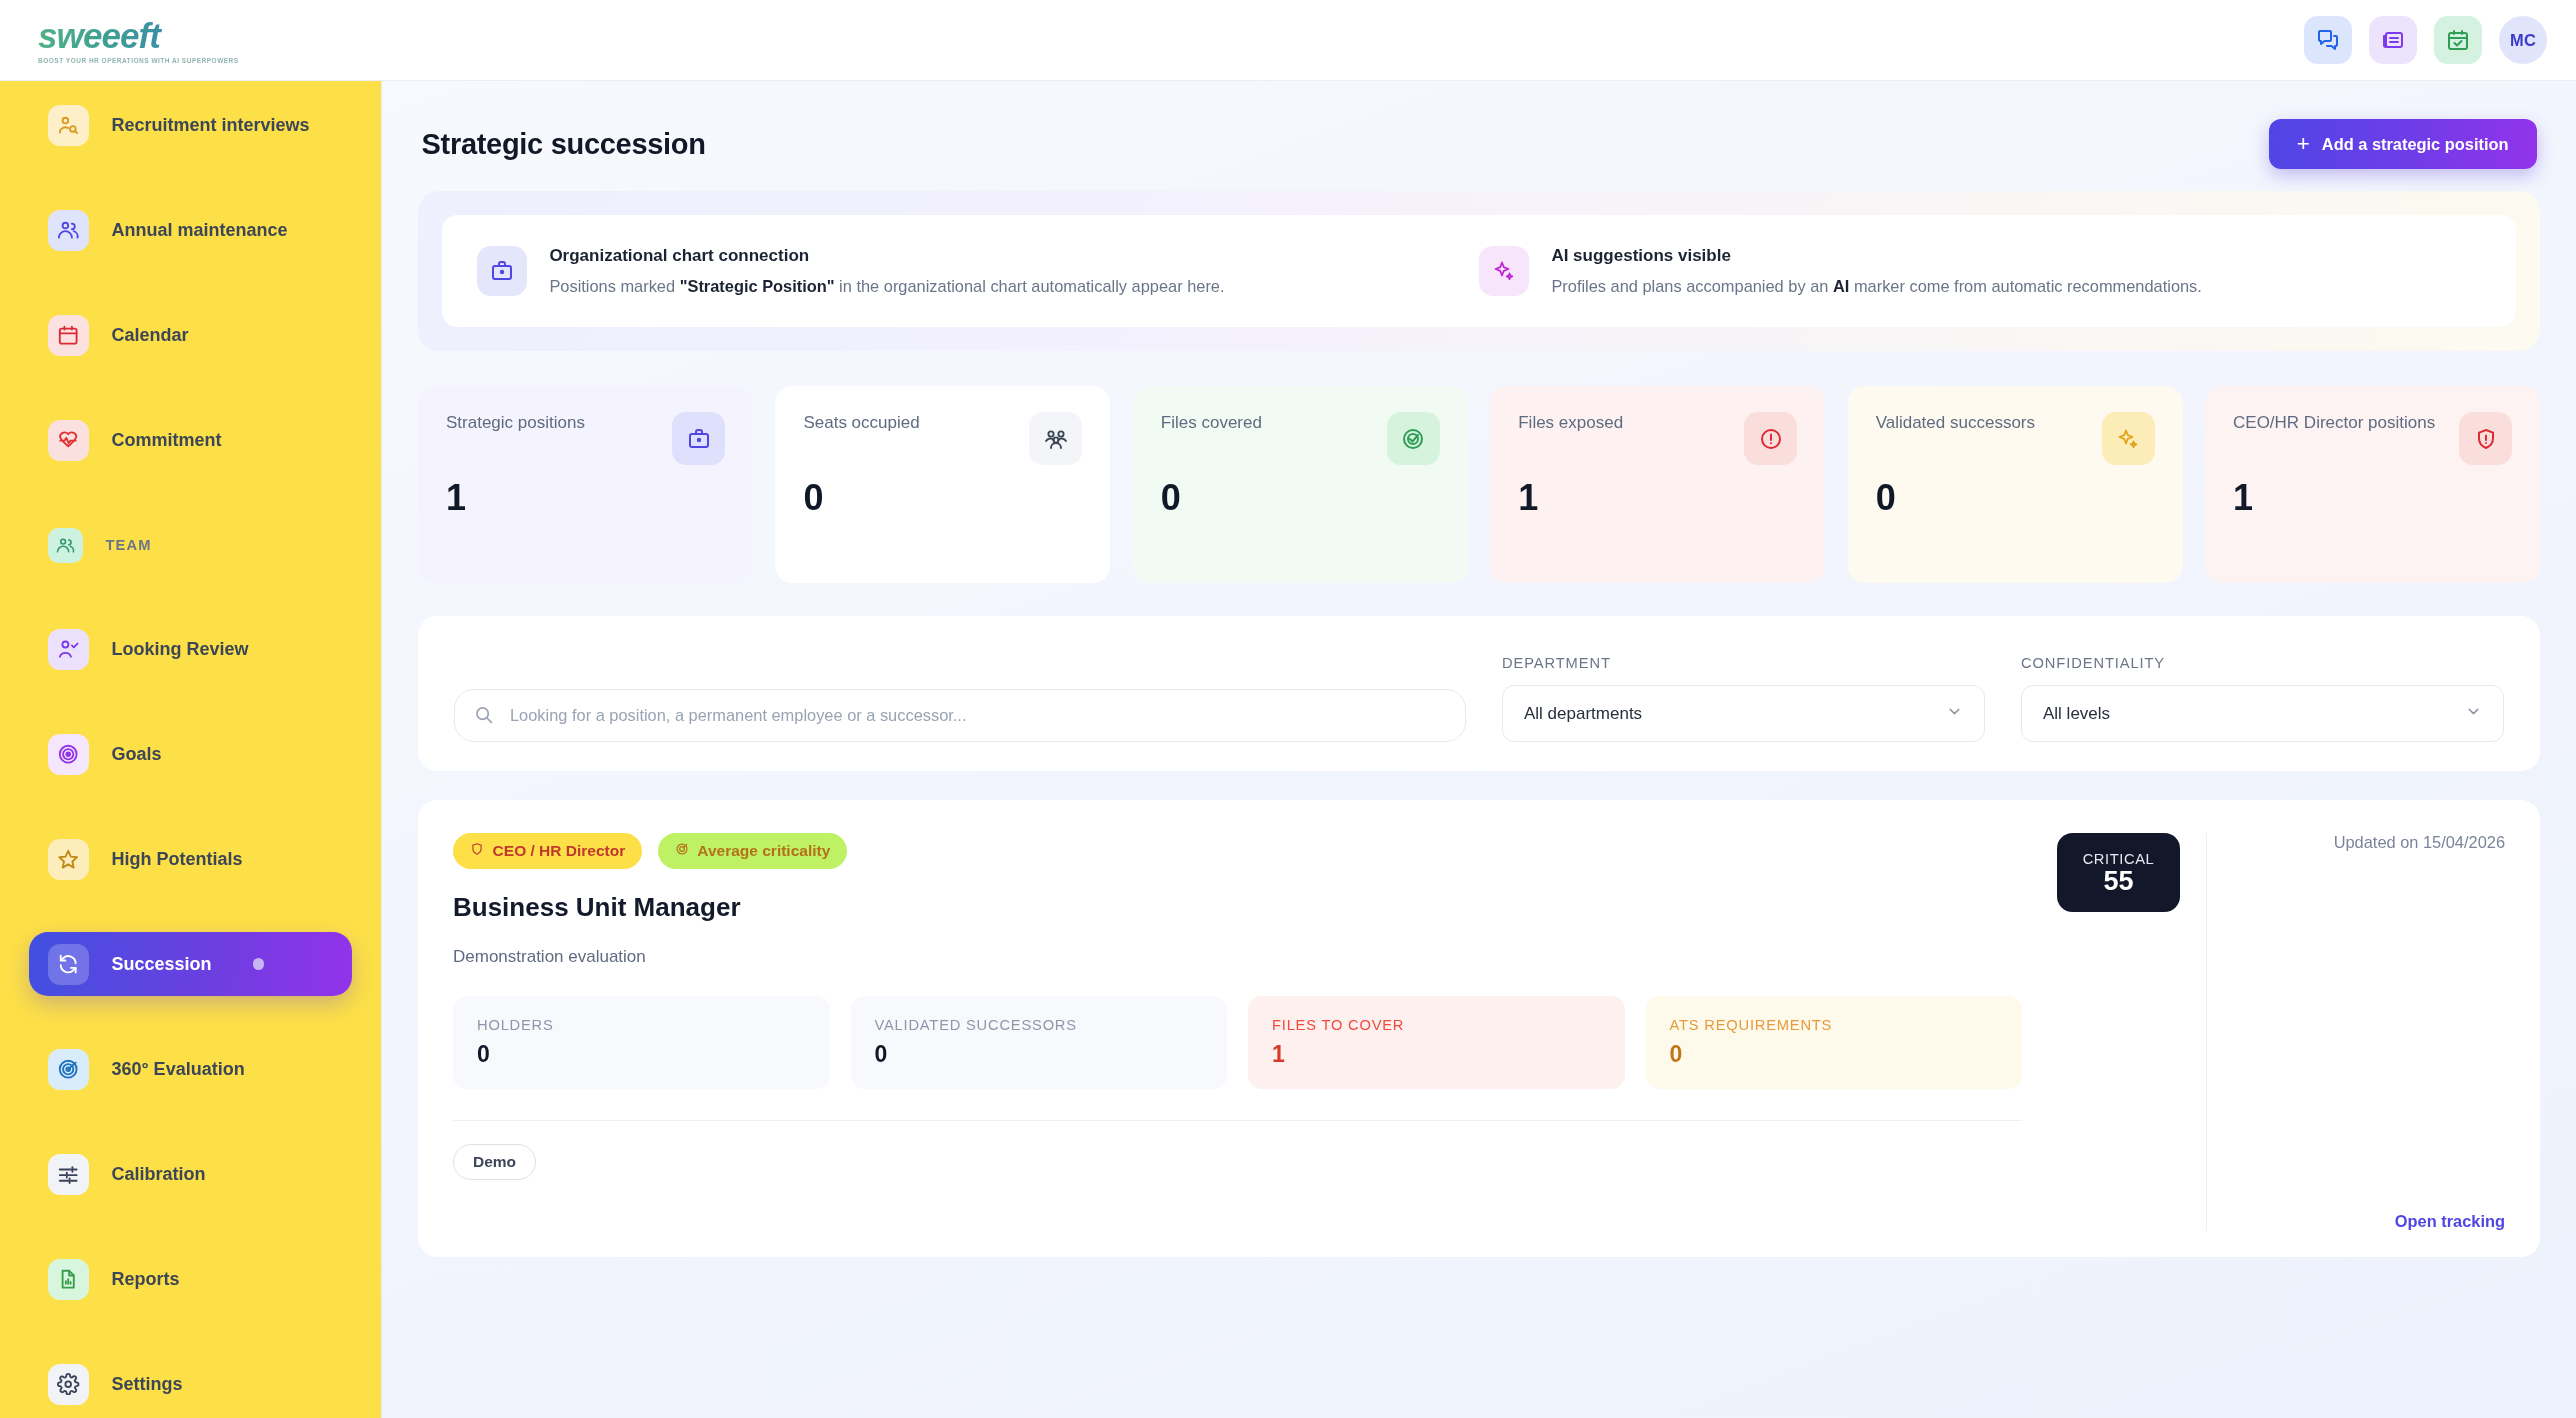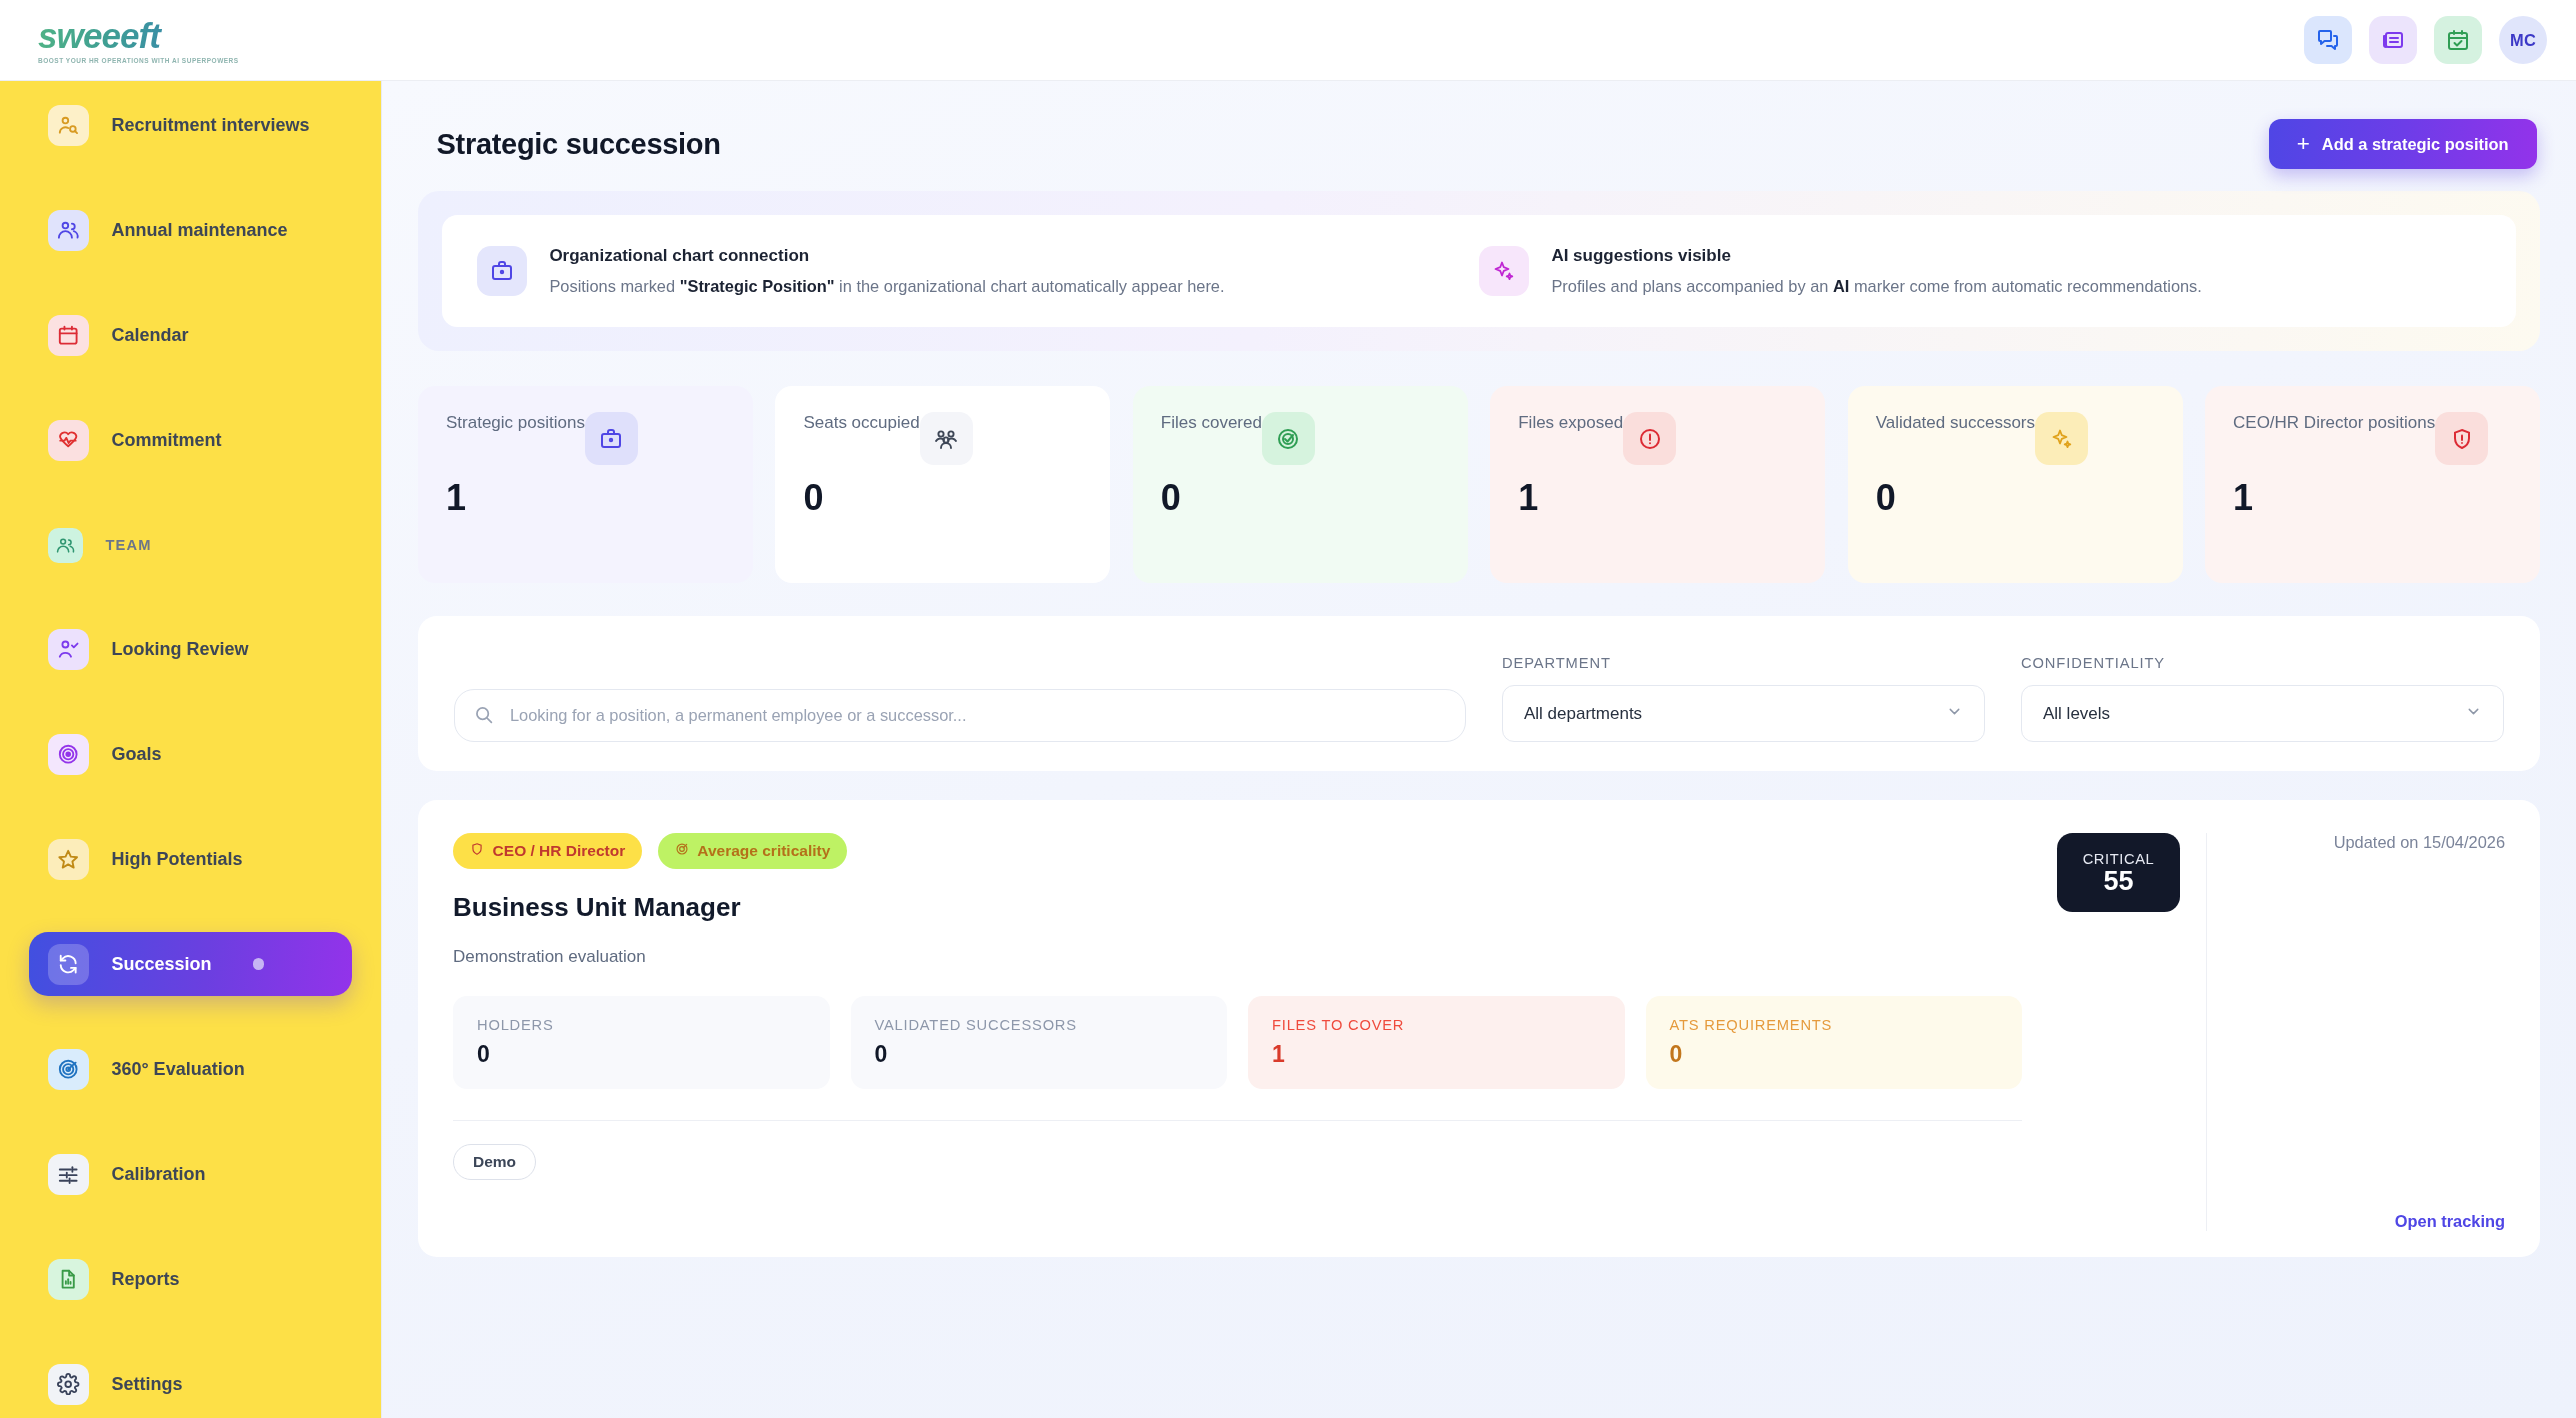--- a/index.html
+++ b/index.html
@@ -90,21 +90,20 @@
   
   .main {
     flex: 1; min-width: 0;
     background: linear-gradient(160deg,#f7f9fe 0%,#f2f5fd 45%,#eef2fc 100%);
     padding: 19px 36px 0 36px;
     overflow: hidden;
   }
   .page-head {
     display: flex; align-items: center; justify-content: space-between;
     padding: 19px 3.5px 22.4px 3.5px;
-    margin-left: 15px;
   }
   .page-title { font-size: 29px; font-weight: 700; color: #111828; letter-spacing: -0.3px; }
   .primary-btn {
     display: flex; align-items: center; gap: 12px;
     height: 50px; padding: 0 28px; border-radius: 12px;
     background: linear-gradient(95deg,#4f46e5 0%,#6d3de8 50%,#9333ea 100%);
     color: #fff; font-size: 16.4px; font-weight: 600;
     box-shadow: 0 7px 17px rgba(89,60,226,.30);
     border: none; cursor: pointer;
     font-family: "Liberation Sans", sans-serif;
@@ -134,21 +133,21 @@
   .info-title { font-size: 17px; font-weight: 700; color: #1c2333; margin-bottom: 8.6px; }
   .info-sub { font-size: 16.4px; color: #6b7589; line-height: 1.35; }
   .info-sub b { color: #1c2333; font-weight: 700; }
 
   
   .kpis { display: flex; gap: 22.4px; margin-bottom: 33px; }
   .kpi {
     flex: 1; border-radius: 17px; padding: 26px 28px;
     min-height: 197px; position: relative;
   }
-  .kpi-top { display: flex; align-items: flex-start; justify-content: flex-start; }
+  .kpi-top { display: flex; align-items: flex-start; justify-content: space-between; }
   .kpi-label { font-size: 17px; color: #5f6b80; font-weight: 400; line-height: 1.35; max-width: 207px; }
   .kpi-ico {
     width: 53px; height: 53px; min-width: 53px; border-radius: 14px;
     display: flex; align-items: center; justify-content: center;
   }
   .kpi-value { font-size: 36px; font-weight: 700; color: #111828; margin-top: 12px; }
   .kpi.c1 { background:#f4f3fe; } .kpi.c1 .kpi-ico { background:#dfe0fb; }
   .kpi.c2 { background:#ffffff; } .kpi.c2 .kpi-ico { background:#f4f5f9; }
   .kpi.c3 { background:#f1fbf3; } .kpi.c3 .kpi-ico { background:#d6f3de; }
   .kpi.c4 { background:#fdf2f1; } .kpi.c4 .kpi-ico { background:#fadedc; }

